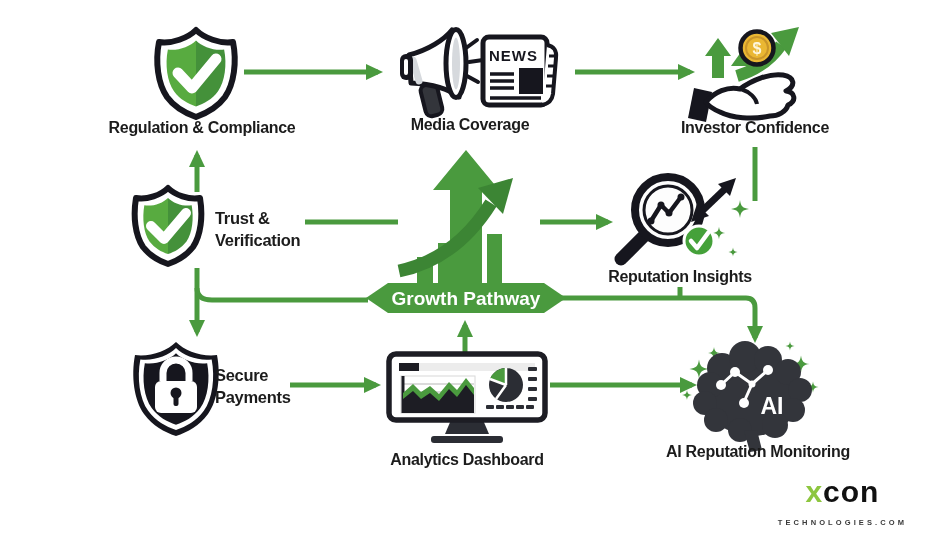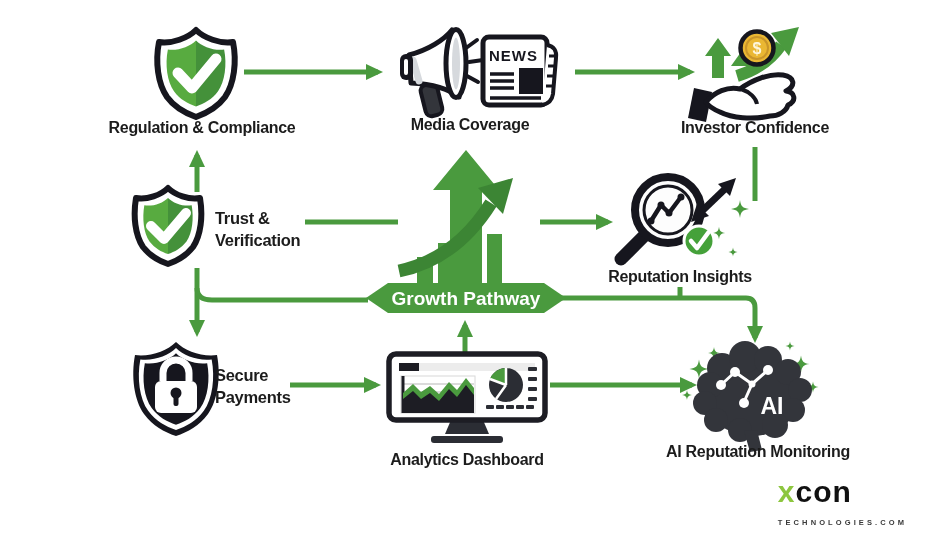--- a/index.html
+++ b/index.html
@@ -6,21 +6,21 @@
   .canvas{position:relative;width:937px;height:550px;background:#ffffff;overflow:hidden;
           font-family:"Liberation Sans",sans-serif;}
   svg{position:absolute;left:0;top:0;}
   svg text{font-family:"Liberation Sans",sans-serif;font-weight:bold;fill:#1c1c1c;letter-spacing:-0.3px;}
   .lbl{font-size:16px;}
   .lbl2{font-size:16.5px;}
   .banner-text{font-size:19px;fill:#ffffff;letter-spacing:0;}
   .news-text{font-size:15px;letter-spacing:1px;fill:#16161e;}
   .ai-text{font-size:23px;fill:#ffffff;letter-spacing:0;}
   .coin-text{font-size:16px;fill:#fdf6dc;letter-spacing:0;}
-  .logo{position:absolute;right:30px;bottom:24px;line-height:1;}
+  .logo{position:absolute;right:30px;bottom:24px;text-align:center;line-height:1;}
   .logo-word{font-weight:bold;font-size:30px;letter-spacing:1px;color:#111;}
   .logo-x{color:#8dc63f;}
   .logo-tag{font-size:7.5px;font-weight:bold;letter-spacing:3.1px;color:#3a3a3a;margin-top:12px;}
 </style>
 </head>
 <body>
 
 <div class="canvas">
 <svg width="937" height="550" viewBox="0 0 937 550">
   <defs>

